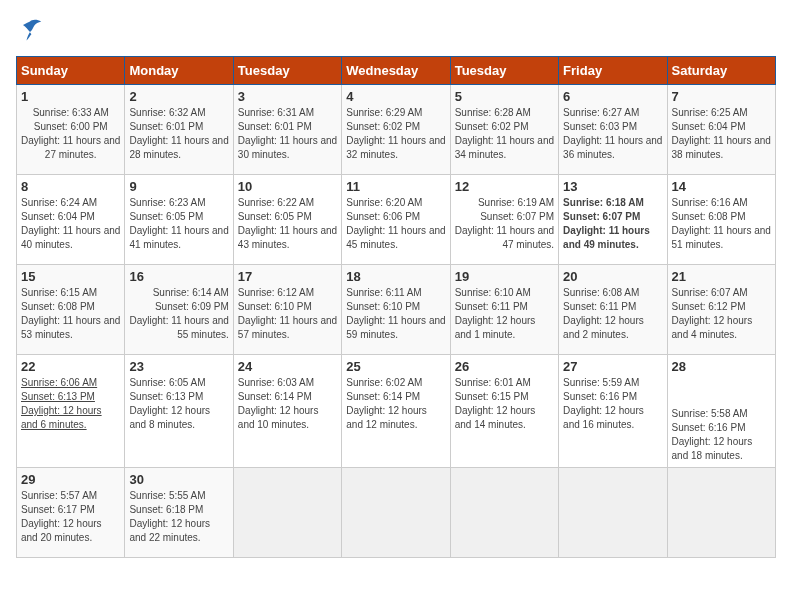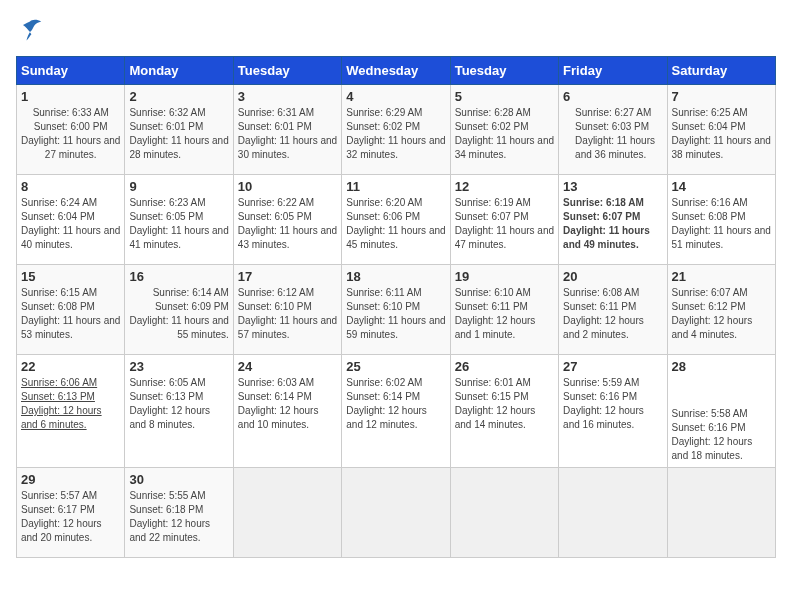--- a/index.html
+++ b/index.html
@@ -43,21 +43,21 @@
     .location {
       font-size: 16px;
       color: #555;
     }
     table {
       width: 100%;
       border-collapse: collapse;
       font-size: 11px;
     }
     thead tr th {
-      background-color: #1d4ed8;
+      background-color: #c2410c;
       color: #fff;
       padding: 6px 4px;
       text-align: left;
       font-size: 13px;
       font-weight: bold;
       border: 1px solid #1e5a9a;
     }
     tbody tr td {
       border: 1px solid #ccc;
       vertical-align: top;
@@ -147,21 +147,21 @@
 Daylight: 11 hours and 32 minutes.</div>
         </td>
         <td>
           <span class="day-num">5</span>
           <div class="day-info" style="white-space: pre-line;">Sunrise: 6:28 AM
 Sunset: 6:02 PM
 Daylight: 11 hours and 34 minutes.</div>
         </td>
         <td>
           <span class="day-num">6</span>
-          <div class="day-info" style="white-space: pre-line; margin-left: 12px;">Sunrise: 6:27 AM
+          <div class="day-info" style="white-space: pre-line;">Sunrise: 6:27 AM
 Sunset: 6:03 PM
 Daylight: 11 hours and 36 minutes.</div>
         </td>
         <td>
           <span class="day-num">7</span>
           <div class="day-info" style="white-space: pre-line;">Sunrise: 6:25 AM
 Sunset: 6:04 PM
 Daylight: 11 hours and 38 minutes.</div>
         </td>
       </tr>
@@ -185,21 +185,21 @@
 Daylight: 11 hours and 43 minutes.</div>
         </td>
         <td>
           <span class="day-num">11</span>
           <div class="day-info" style="white-space: pre-line;">Sunrise: 6:20 AM
 Sunset: 6:06 PM
 Daylight: 11 hours and 45 minutes.</div>
         </td>
         <td>
           <span class="day-num">12</span>
-          <div class="day-info" style="white-space: pre-line;">Sunrise: 6:19 AM
+          <div class="day-info" style="white-space: pre-line; text-align: right;">Sunrise: 6:19 AM
 Sunset: 6:07 PM
 Daylight: 11 hours and 47 minutes.</div>
         </td>
         <td>
           <span class="day-num">13</span>
           <div class="day-info" style="white-space: pre-line; font-weight: bold;">Sunrise: 6:18 AM
 Sunset: 6:07 PM
 Daylight: 11 hours and 49 minutes.</div>
         </td>
         <td>

